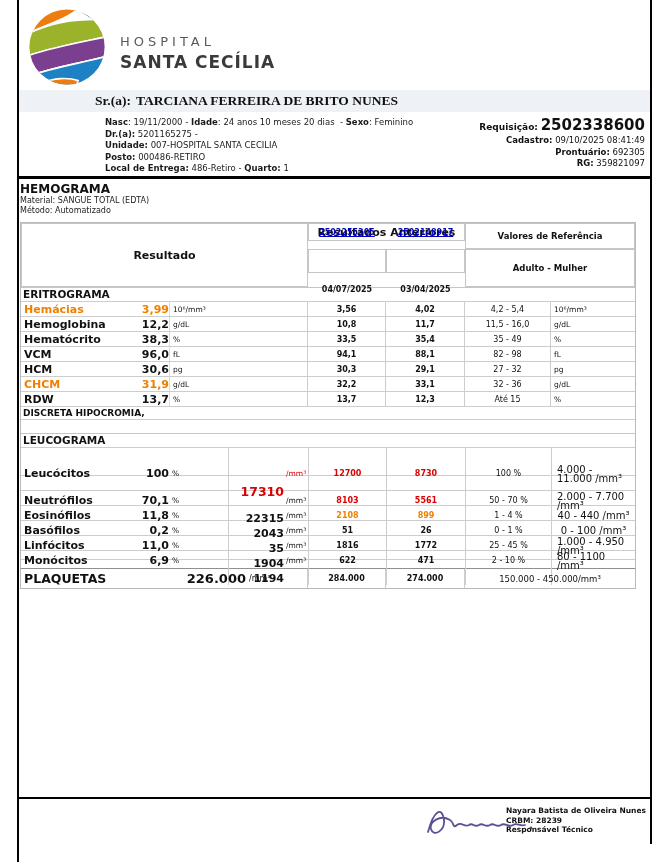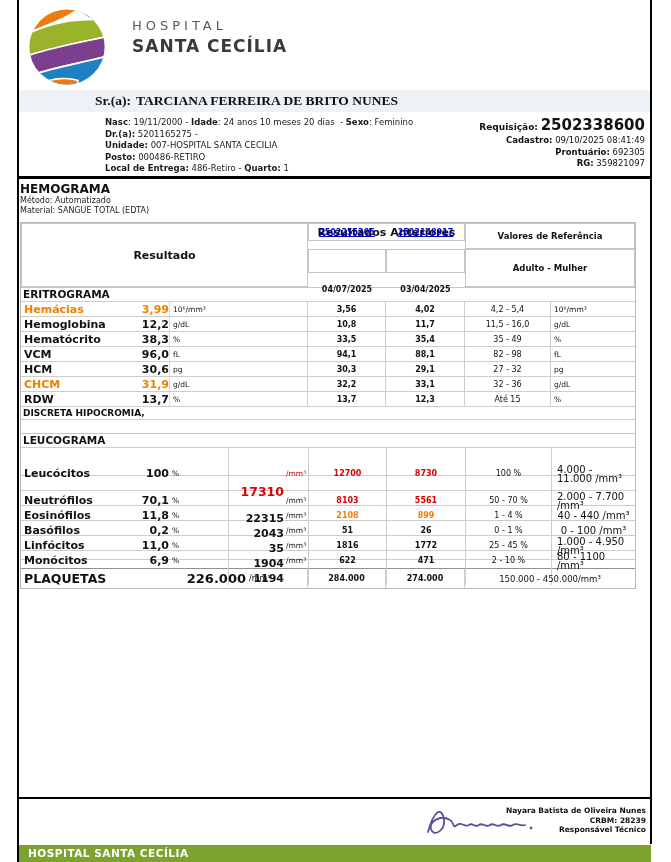--- a/index.html
+++ b/index.html
@@ -5,21 +5,21 @@
   *{box-sizing:border-box;margin:0;padding:0;}
   html,body{background:#fff;}
   body{width:671px;height:862px;font-family:"DejaVu Sans",sans-serif;color:#111;position:relative;overflow:hidden;}
   #page{position:relative;width:671px;height:862px;background:#fff;}
   .vl{position:absolute;top:0;width:2px;background:#000;}
   .vl.left{left:17px;height:862px;}
   .vl.right{left:650px;height:844px;}
 
   
   .logo{position:absolute;top:7px;left:27px;width:80px;height:80px;}
-  .brand{position:absolute;left:120px;top:18px;margin-left:12px;}
+  .brand{position:absolute;left:120px;top:34px;}
   .brand .l1{font-size:13px;letter-spacing:4px;color:#5a5a5a;}
   .brand .l2{font-size:17px;font-weight:bold;letter-spacing:1px;color:#3a3a3a;margin-top:3px;}
 
   
   .patient-bar{position:absolute;left:19px;top:90px;width:631px;height:22px;background:#eef1f5;
     font-family:"Liberation Serif",serif;font-weight:bold;font-size:13.5px;padding:3px 0 0 76px;color:#101010;}
   .patient-bar .nm{margin-left:5px;}
 
   
   .info-left{position:absolute;left:105px;top:117px;font-size:8.5px;color:#1a1a1a;}
@@ -80,21 +80,21 @@
   .plq .unit{font-size:8px;border-left:none;}
   .plq .refspan{justify-content:center;font-size:8.5px;}
 
   .orange{color:#ef8000;}
   .red{color:#dd0000;}
 
   .fnotes{position:absolute;left:20px;top:594px;width:628px;text-align:right;font-size:7px;font-weight:bold;line-height:9.5px;color:#101010;}
 
   .botline{position:absolute;left:17px;top:797px;width:635px;height:2px;background:#000;}
   .signature{position:absolute;left:420px;top:800px;width:130px;height:42px;}
-  .signer{position:absolute;right:25px;top:806px;text-align:right;font-size:7.5px;font-weight:bold;line-height:9.5px;}
+  .signer{position:absolute;right:25px;top:806px;text-align:left;font-size:7.5px;font-weight:bold;line-height:9.5px;}
   .greenbar{position:absolute;left:19px;top:845px;width:632px;height:17px;background:#7ca32d;color:#fff;
     font-weight:bold;font-size:10.5px;line-height:17px;padding-left:9px;letter-spacing:.5px;}
 </style>
 </head>
 <body>
 
 <div id="page">
   <div class="vl left"></div>
   <div class="vl right"></div>
 
@@ -147,22 +147,22 @@
     <div>
       <span class="lbl">RG:</span>
       <span>359821097</span>
     </div>
   </div>
 
   <div class="thick-line"></div>
 
   <div class="exam">
     <div class="exam-title">HEMOGRAMA</div>
+    <div class="exam-sub">Material: SANGUE TOTAL (EDTA)</div>
     <div class="exam-sub">Método: Automatizado</div>
-    <div class="exam-sub">Material: SANGUE TOTAL (EDTA)</div>
 
     <div class="tbl">
       <div class="thead">
         <div class="hc resultado">Resultado</div>
         <div class="hc ant">Resultados Anteriores</div>
         <div class="hc refh">Valores de Referência</div>
         <div class="hc lnk lnk1">
           <a href="#">2502255305</a>
           <span>04/07/2025</span>
         </div>
@@ -333,16 +333,13 @@
     <path d="M8,32 C14,10 22,6 24,20 C25,30 14,38 11,29 C9,22 20,14 30,20 C35,23 32,29 37,25 C42,21 44,28 49,25 C53,22 54,28 59,25 C63,22 65,28 70,25 C74,22 76,28 81,25 C85,22 88,28 93,25 C97,22 100,27 105,25" fill="none" stroke="#5a5096" stroke-width="1.8" stroke-linecap="round"></path>
     <circle cx="111" cy="28" r="1.4" fill="#5a5096"></circle>
   </svg>
 
   <div class="signer">
     <div>Nayara Batista de Oliveira Nunes</div>
     <div>CRBM: 28239</div>
     <div>Responsável Técnico</div>
   </div>
 
-  <div class="greenbar">
-    <span>HOSPITAL SANTA CECÍLIA</span>
-  </div>
 </div>
 
 </body></html>

